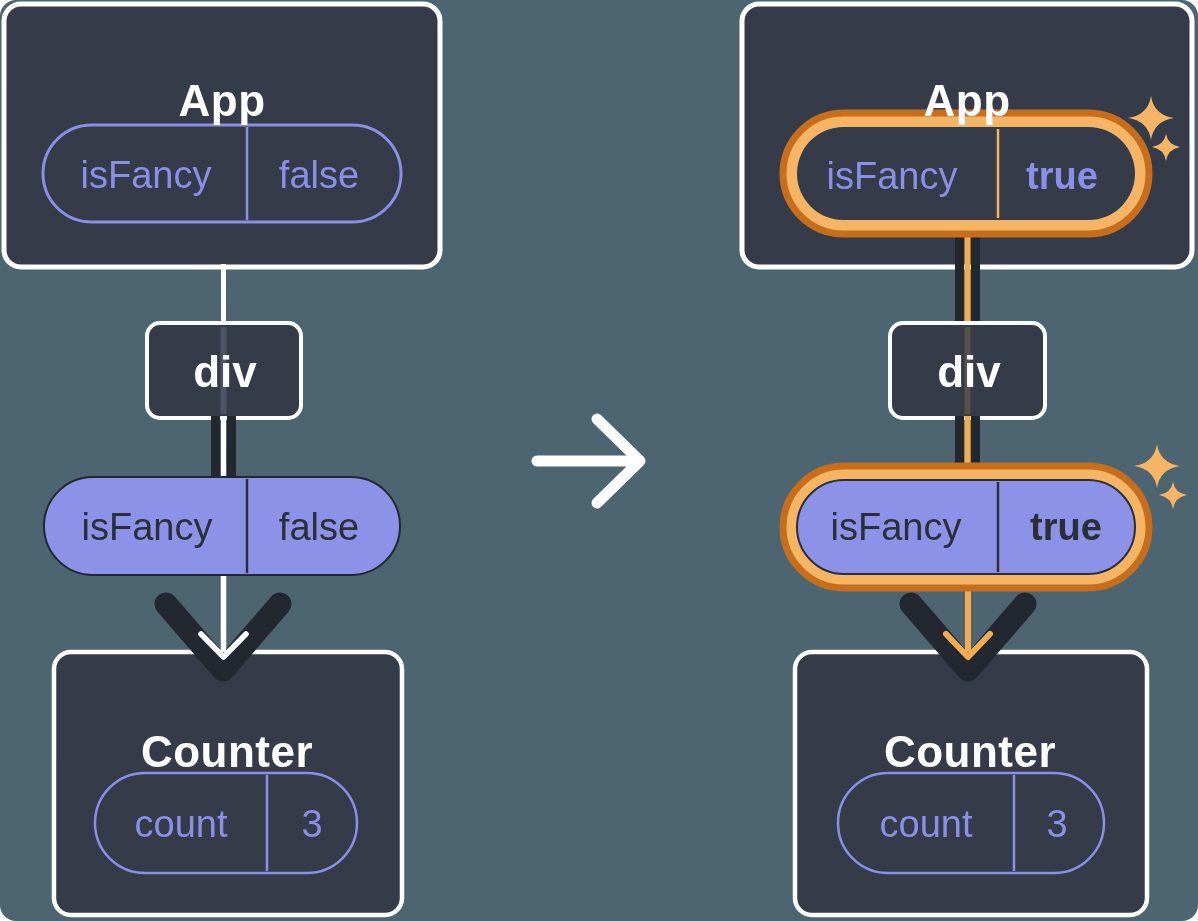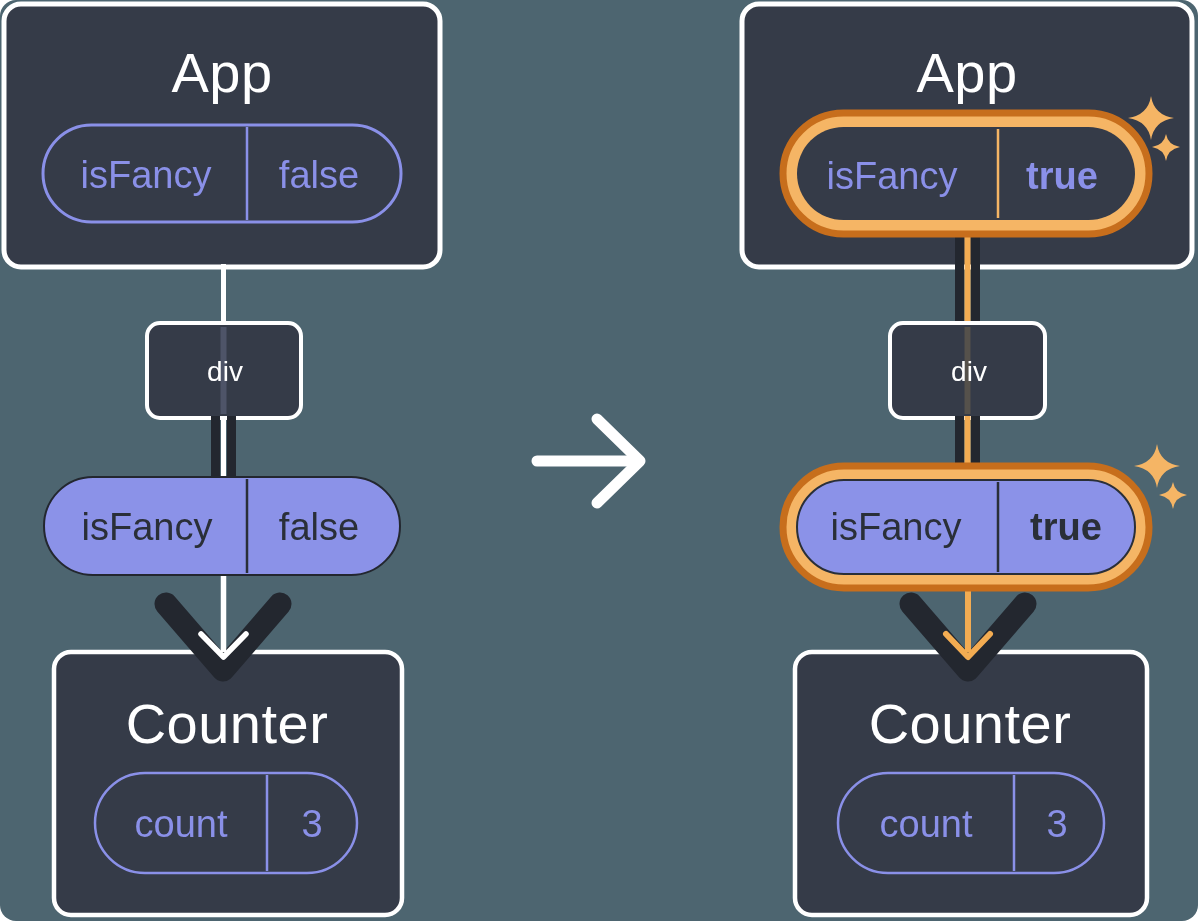--- a/index.html
+++ b/index.html
@@ -24,22 +24,22 @@
     font-family:"Liberation Sans","DejaVu Sans",sans-serif;
   }
   .layer{position:absolute;left:0;top:0;}
   .lbl{
     position:absolute;
     transform:translate(-50%,-50%);
     white-space:nowrap;
     line-height:1;
     z-index:5;
   }
-  .t-title{font-size:56px;font-weight:400;color:var(--white);letter-spacing:.5px;}
-  .t-tag{font-size:28px;font-weight:400;color:var(--white);}
+  .t-title{font-size:44px;font-weight:700;color:var(--white);letter-spacing:.5px;margin-top:28px;}
+  .t-tag{font-size:44px;font-weight:700;color:var(--white);}
   .t-purple{font-size:38px;color:var(--purple);}
   .t-purple-b{font-size:38px;color:var(--purple);font-weight:700;}
   .t-dark{font-size:38px;color:var(--ink-text);font-weight:500;}
   .t-dark-b{font-size:38px;color:var(--ink-text);font-weight:700;}
 </style>
 </head>
 <body>
 
 <div class="canvas">
 

